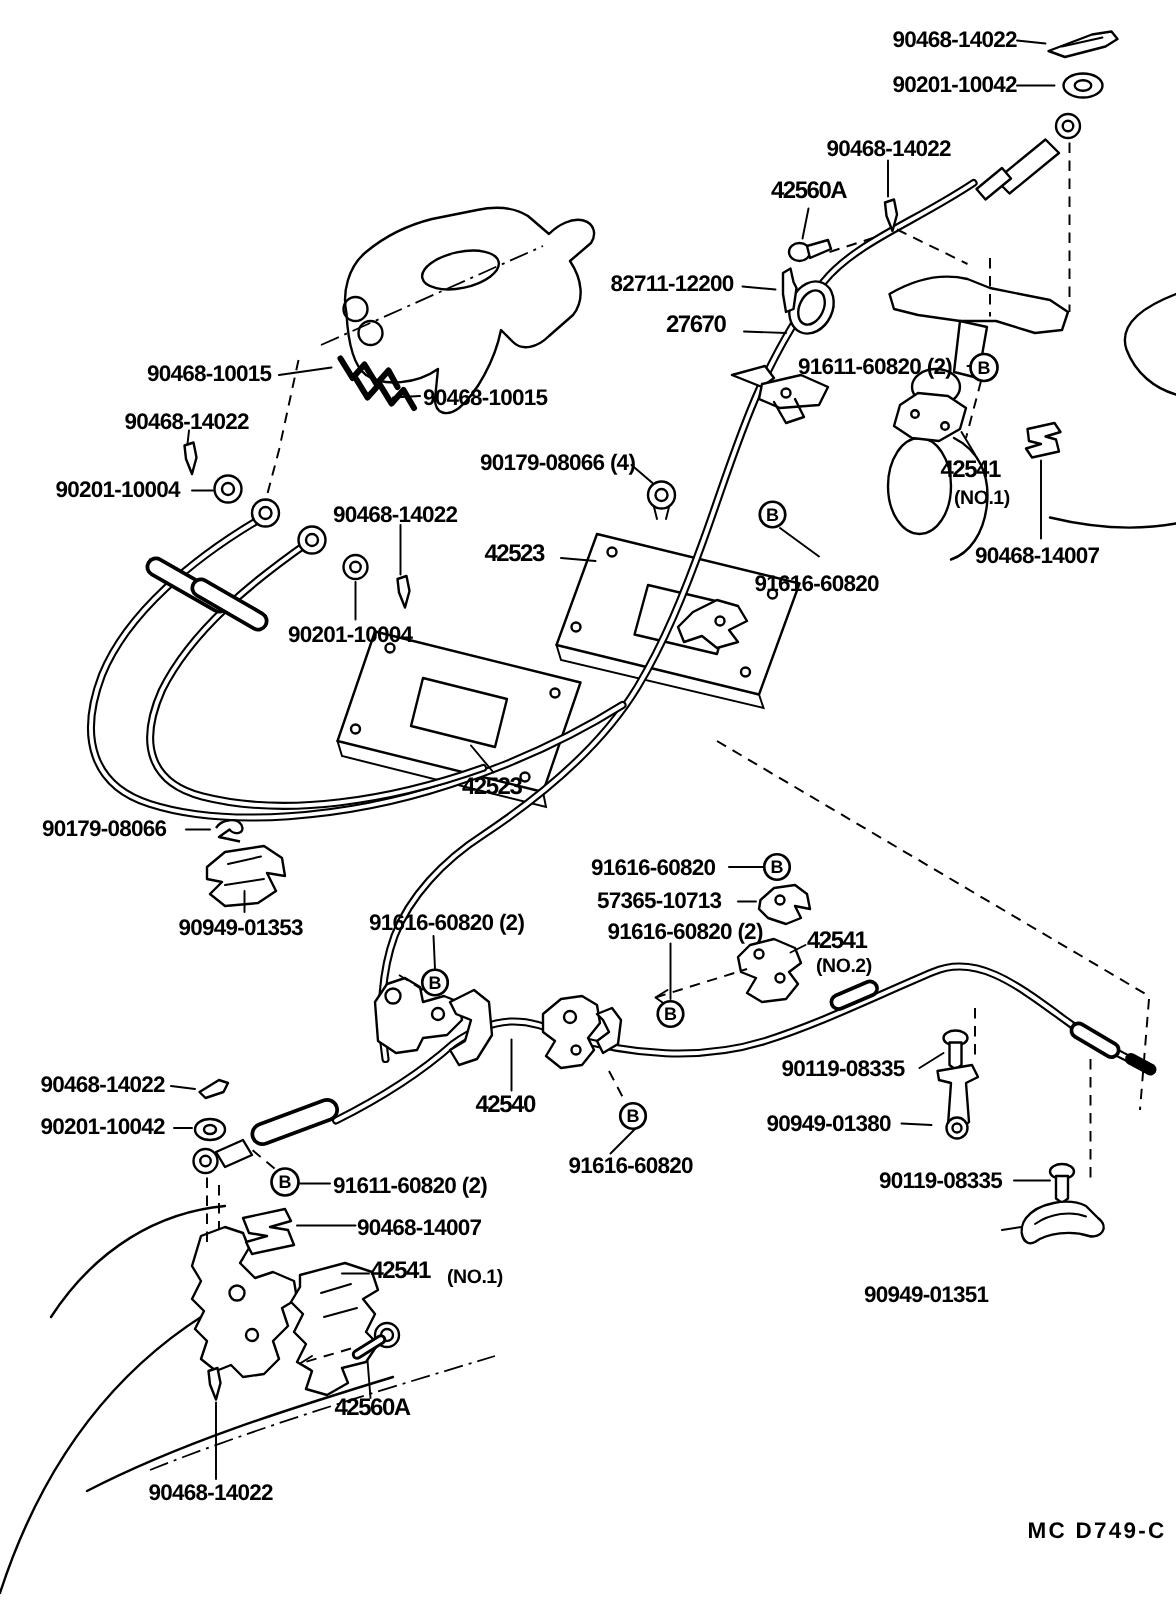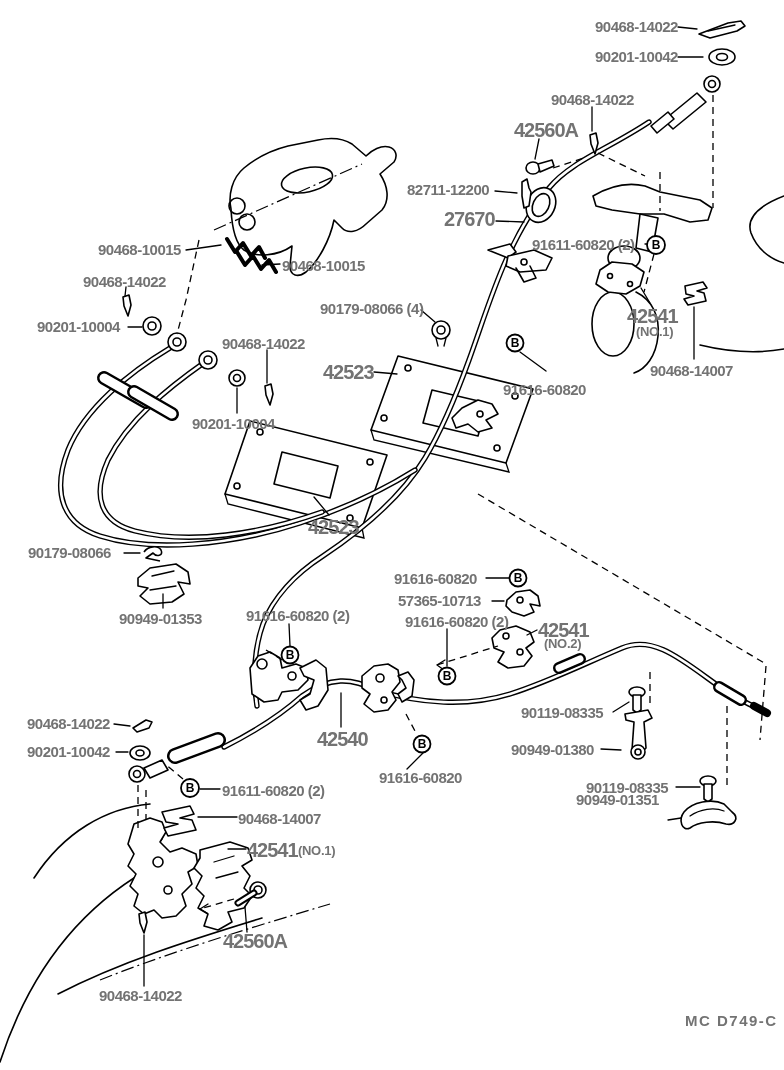--- a/index.html
+++ b/index.html
@@ -1,21 +1,21 @@
 <!DOCTYPE html>
 <html><head>
 <meta charset="utf-8">
 <style>
   html,body{margin:0;padding:0;background:#ffffff;}
   #stage{position:relative;width:784px;height:1070px;background:#fff;overflow:hidden;
          font-family:"Liberation Sans",sans-serif;}
   svg.diagram{position:absolute;left:0;top:0;}
   .lbl{position:absolute;font:bold 15px "Liberation Sans",sans-serif;letter-spacing:-0.5px;
-       color:#737373;white-space:nowrap;line-height:1;}
-  .lbl.lg{font-size:20px;letter-spacing:-1px;}
+       color:#000000;white-space:nowrap;line-height:1;}
+  .lbl.lg{font-size:16px;letter-spacing:-1px;}
   .lbl.sm{font-size:13px;letter-spacing:-0.3px;}
   .lbl.footer{font-size:15px;letter-spacing:1.5px;}
   
   .ln{stroke:#000;fill:none;stroke-width:1.6;stroke-linejoin:round;stroke-linecap:round;}
   .lnw{stroke:#000;fill:#fff;stroke-width:1.6;stroke-linejoin:round;}
   .thin{stroke:#000;fill:none;stroke-width:1.3;stroke-linecap:round;}
   .dash{stroke:#000;fill:none;stroke-width:1.3;stroke-dasharray:7 5;}
   .dashdot{stroke:#000;fill:none;stroke-width:1.2;stroke-dasharray:13 4 2 4;}
   .cabo{stroke:#000;fill:none;stroke-width:5.4;stroke-linecap:round;}
   .cabi{stroke:#fff;fill:none;stroke-width:2.6;stroke-linecap:round;}
@@ -355,16 +355,16 @@
 <div class="lbl" style="left:27px;top:744px">90201-10042</div>
 <div class="lbl" style="left:222px;top:783px">91611-60820 (2)</div>
 <div class="lbl" style="left:238px;top:811px">90468-14007</div>
 <div class="lbl lg" style="left:247px;top:840px">42541</div>
 <div class="lbl sm" style="left:298px;top:844px">(NO.1)</div>
 <div class="lbl lg" style="left:223px;top:931px">42560A</div>
 <div class="lbl" style="left:99px;top:988px">90468-14022</div>
 <div class="lbl" style="left:521px;top:705px">90119-08335</div>
 <div class="lbl" style="left:511px;top:742px">90949-01380</div>
 <div class="lbl" style="left:586px;top:780px">90119-08335</div>
-<div class="lbl" style="left:576px;top:792px">90949-01351</div>
+<div class="lbl" style="left:576px;top:856px">90949-01351</div>
 <div class="lbl footer" style="left:685px;top:1013px">MC D749-C</div>
 
 </div>
 
 </body></html>

